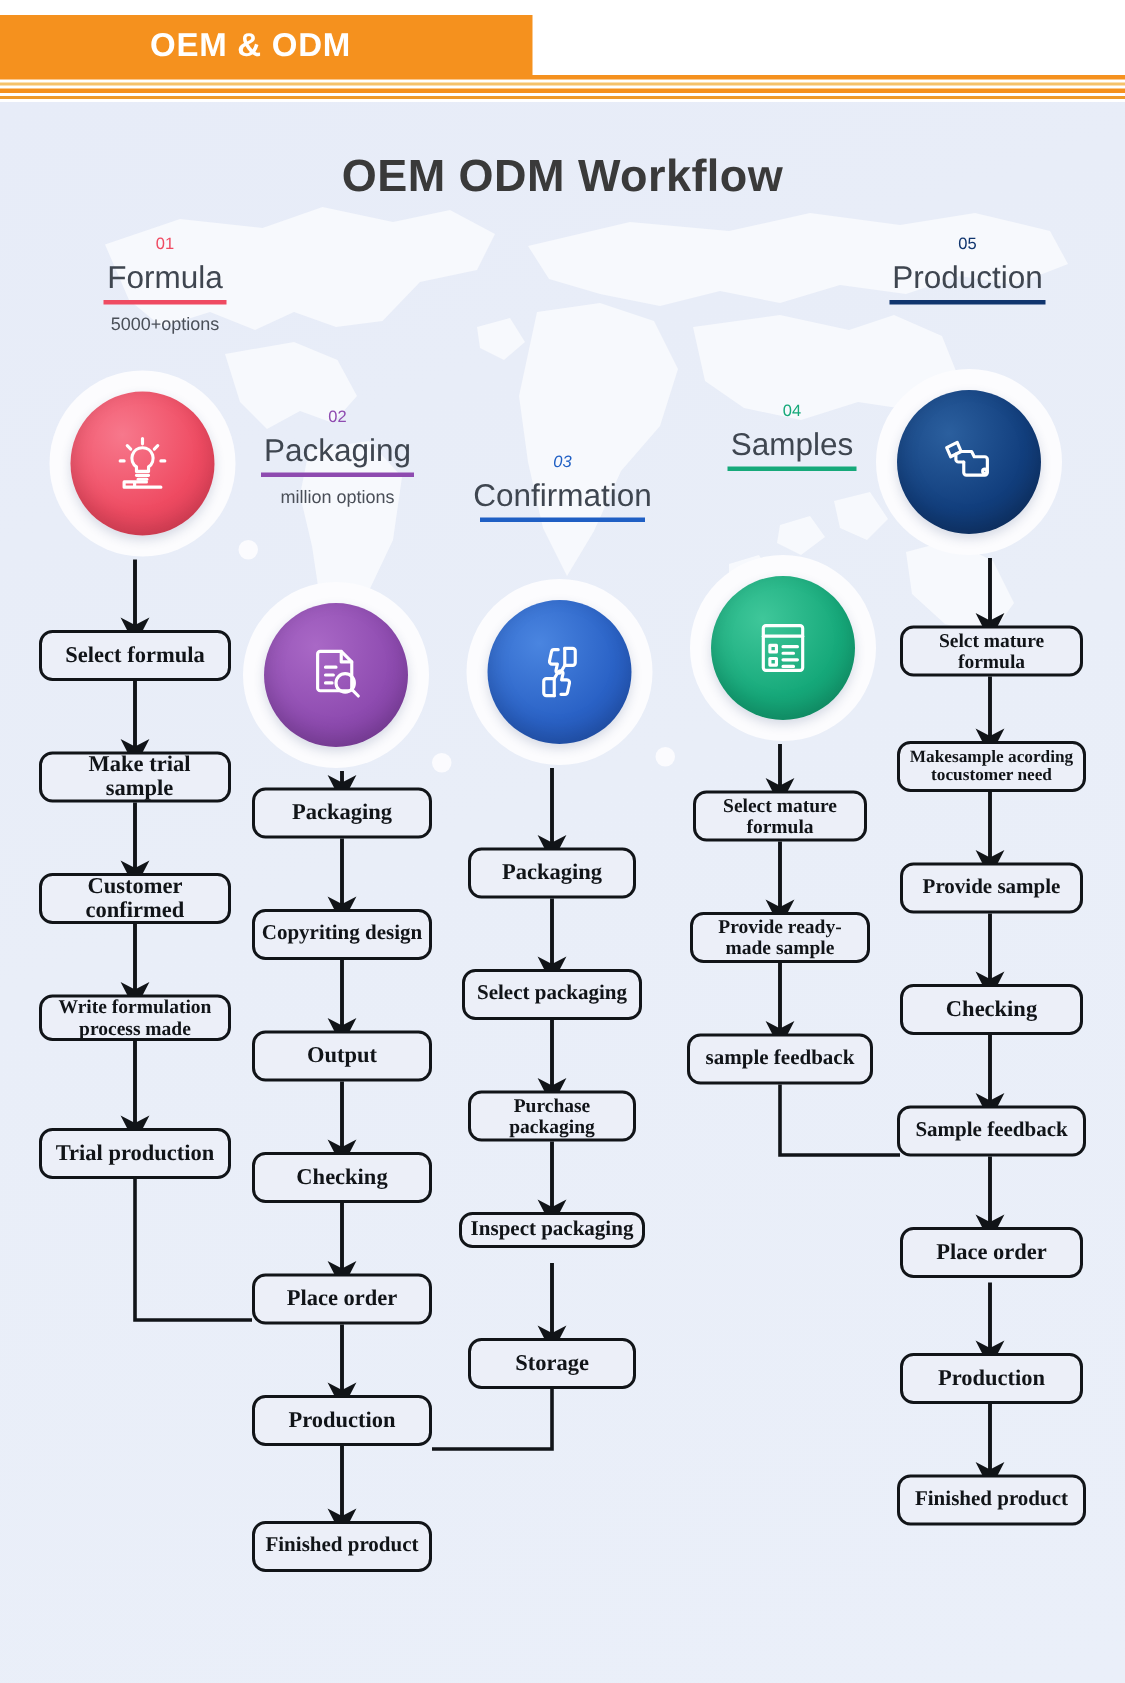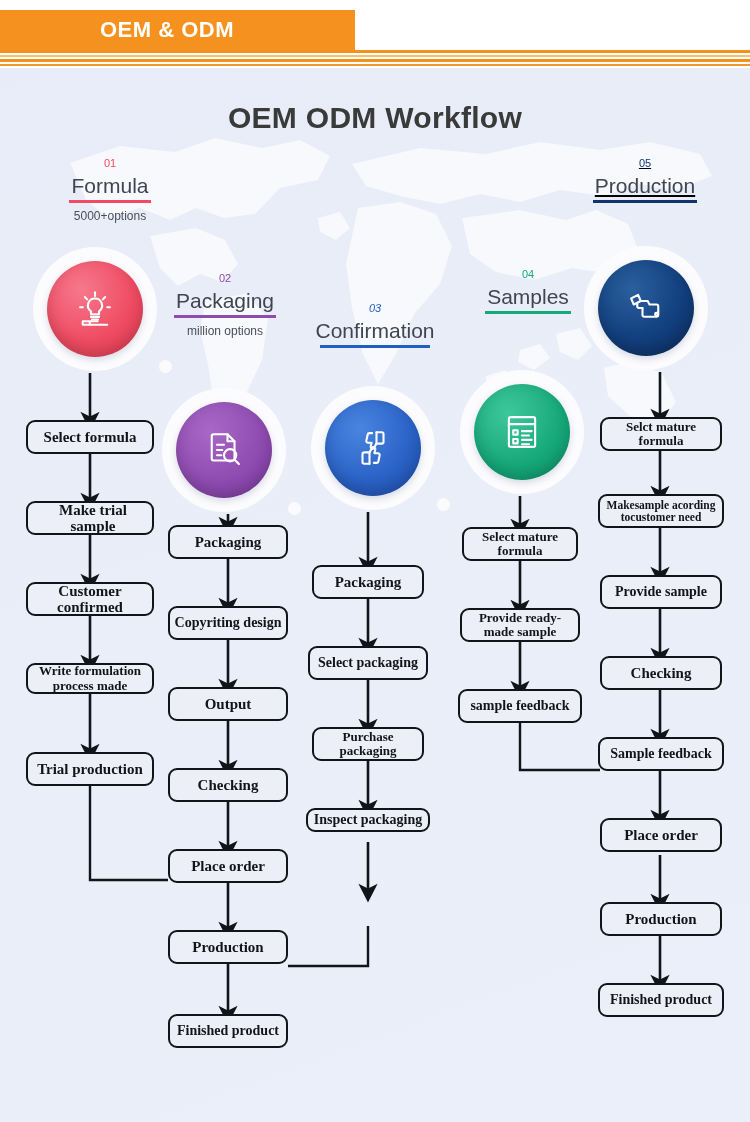--- a/index.html
+++ b/index.html
@@ -130,21 +130,21 @@
       <div class="step-name">Confirmation</div>
       <div class="step-uline" style="width:110px; background:#1f5fc4;"></div>
     </div>
 
     <div class="step-label" style="left:466px; top:196px; width:124px;">
       <div class="step-num" style="color:#16a97a;">04</div>
       <div class="step-name">Samples</div>
       <div class="step-uline" style="width:86px; background:#16a97a;"></div>
     </div>
 
-    <div class="step-label" style="left:582px; top:85px; width:126px;text-decoration:underline;">
+    <div class="step-label" style="left:582px; top:85px; width:126px;">
       <div class="step-num" style="color:#10356e;">05</div>
       <div class="step-name">Production</div>
       <div class="step-uline" style="width:104px; background:#10356e;"></div>
     </div>
 
     <div class="circ-wrap" style="left:33px; top:179px; width:124px; height:124px;">
       <div class="circ" style="width:96px;height:96px;background:radial-gradient(circle at 36% 30%, #f7788c 0%, #ef4b62 58%, #e23b55 100%);">
         <svg width="42" height="42" viewBox="0 0 48 48" fill="none" stroke="#ffffff" stroke-width="2.4" stroke-linecap="round" stroke-linejoin="round">
           <path d="M24 9v-4M33 13l2.6-2.6M15 13l-2.6-2.6M38 22h3M7 22h3"></path>
           <path d="M24 12a8 8 0 0 1 4.6 14.6V30h-9.2v-3.4A8 8 0 0 1 24 12Z"></path>
@@ -265,20 +265,21 @@
     <div class="fbox" style="left:168px; top:700px; width:120px; height:34px; font-size:15px;">Checking</div>
     <div class="fbox" style="left:168px; top:781px; width:120px; height:34px; font-size:15px;">Place order</div>
     <div class="fbox" style="left:168px; top:862px; width:120px; height:34px; font-size:15px;">Production</div>
     <div class="fbox" style="left:168px; top:946px; width:120px; height:34px; font-size:14px;">Finished product</div>
 
     <div class="fbox" style="left:312px; top:497px; width:112px; height:34px; font-size:15px;">Packaging</div>
     <div class="fbox" style="left:308px; top:578px; width:120px; height:34px; font-size:14px;">Select packaging</div>
     <div class="fbox" style="left:312px; top:659px; width:112px; height:34px; font-size:13px; white-space:pre-line;">Purchase
 packaging</div>
     <div class="fbox" style="left:306px; top:740px; width:124px; height:24px; font-size:14px;border-radius:9px;">Inspect packaging</div>
+    <div class="fbox" style="left:312px; top:824px; width:112px; height:34px; font-size:15px;">Storage</div>
 
     <div class="fbox" style="left:462px; top:459px; width:116px; height:34px; font-size:13px; white-space:pre-line;">Select mature
 formula</div>
     <div class="fbox" style="left:460px; top:540px; width:120px; height:34px; font-size:13px; white-space:pre-line;">Provide ready-
 made sample</div>
     <div class="fbox" style="left:458px; top:621px; width:124px; height:34px; font-size:14px;">sample feedback</div>
 
     <div class="fbox" style="left:600px; top:349px; width:122px; height:34px; font-size:13px; white-space:pre-line;">Selct mature
 formula</div>
     <div class="fbox" style="left:598px; top:426px; width:126px; height:34px; font-size:11.5px; white-space:pre-line;">Makesample acording

